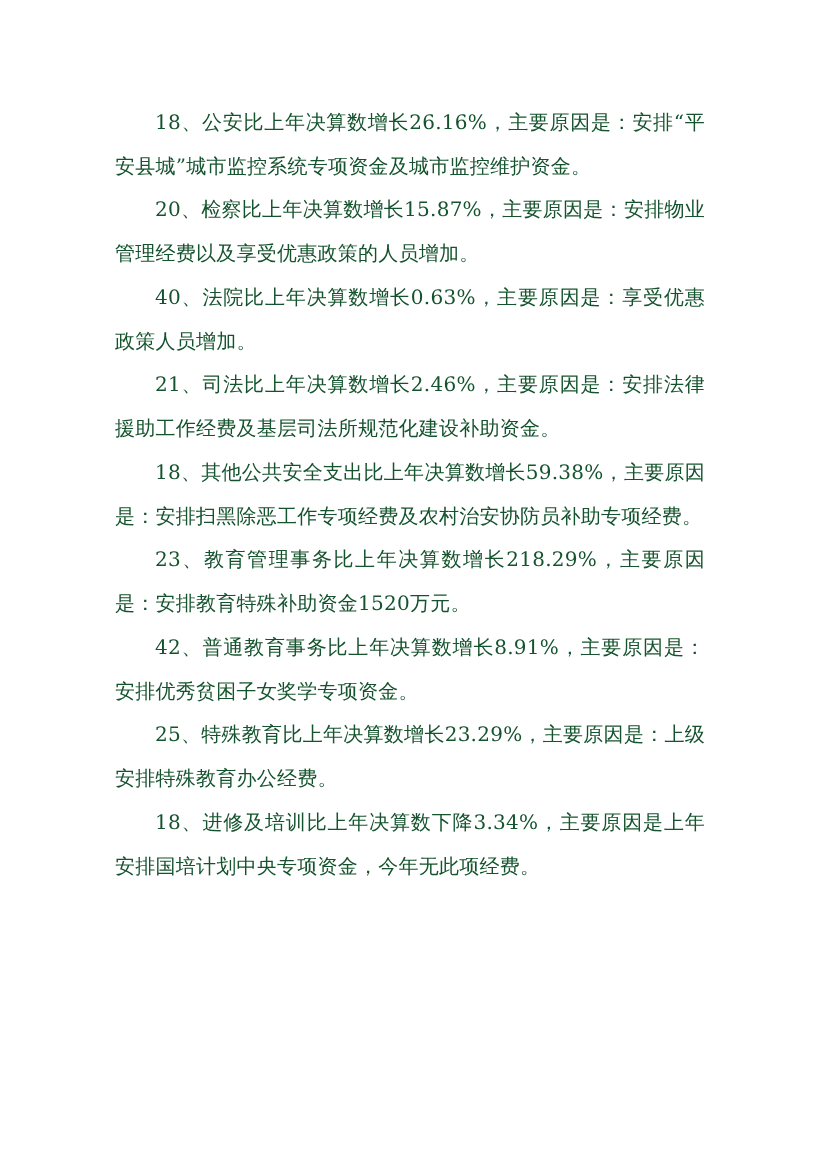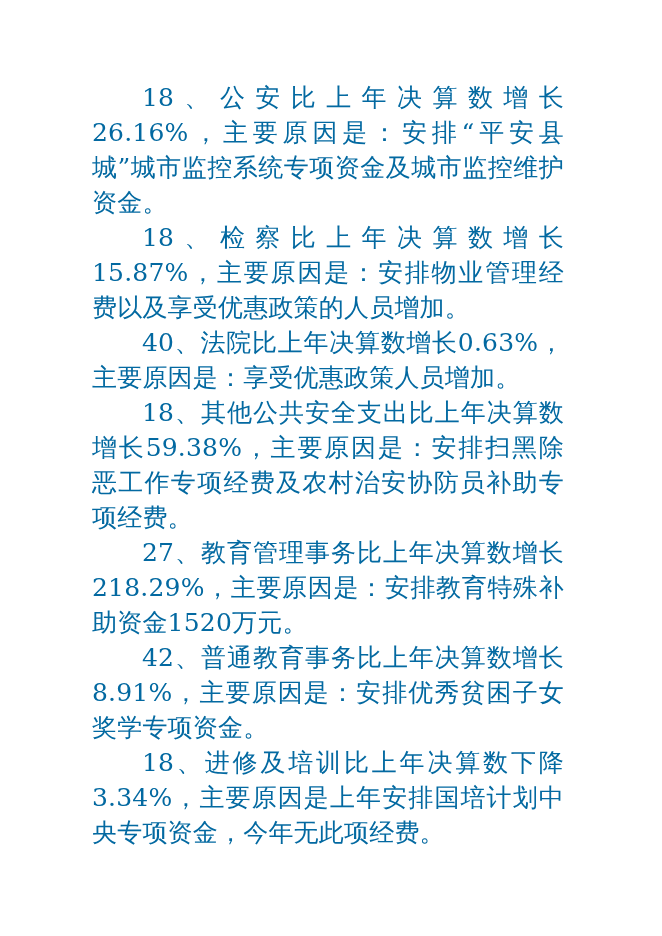--- a/index.html
+++ b/index.html
@@ -3,36 +3,38 @@
 <meta charset="utf-8">
 <style>
   html, body { margin: 0; padding: 0; background: #ffffff; }
   body { width: 662px; height: 936px; position: relative; overflow: hidden; }
   .page {
     position: absolute;
     left: 92px;
     top: 80px;
     width: 472px;
     font-family: "DejaVu Serif", "Liberation Serif", serif;
-    font-size: 25px;
+    font-size: 16px;
     line-height: 35px;
-    color: #0369a1;
+    color: #14532d;
     letter-spacing: 0.2px;
   }
   .para {
     margin: 0;
     text-indent: 2em;
     text-align: justify;
     text-justify: inter-character;
   }
 </style>
 </head>
 <body>
 
 <div class="page">
   <p class="para">18、公安比上年决算数增长26.16%，主要原因是：安排“平安县城”城市监控系统专项资金及城市监控维护资金。</p>
-  <p class="para">18、检察比上年决算数增长15.87%，主要原因是：安排物业管理经费以及享受优惠政策的人员增加。</p>
+  <p class="para">20、检察比上年决算数增长15.87%，主要原因是：安排物业管理经费以及享受优惠政策的人员增加。</p>
   <p class="para">40、法院比上年决算数增长0.63%，主要原因是：享受优惠政策人员增加。</p>
+  <p class="para">21、司法比上年决算数增长2.46%，主要原因是：安排法律援助工作经费及基层司法所规范化建设补助资金。</p>
   <p class="para">18、其他公共安全支出比上年决算数增长59.38%，主要原因是：安排扫黑除恶工作专项经费及农村治安协防员补助专项经费。</p>
-  <p class="para">27、教育管理事务比上年决算数增长218.29%，主要原因是：安排教育特殊补助资金1520万元。</p>
+  <p class="para">23、教育管理事务比上年决算数增长218.29%，主要原因是：安排教育特殊补助资金1520万元。</p>
   <p class="para">42、普通教育事务比上年决算数增长8.91%，主要原因是：安排优秀贫困子女奖学专项资金。</p>
+  <p class="para">25、特殊教育比上年决算数增长23.29%，主要原因是：上级安排特殊教育办公经费。</p>
   <p class="para">18、进修及培训比上年决算数下降3.34%，主要原因是上年安排国培计划中央专项资金，今年无此项经费。</p>
 </div>
 
 </body></html>

